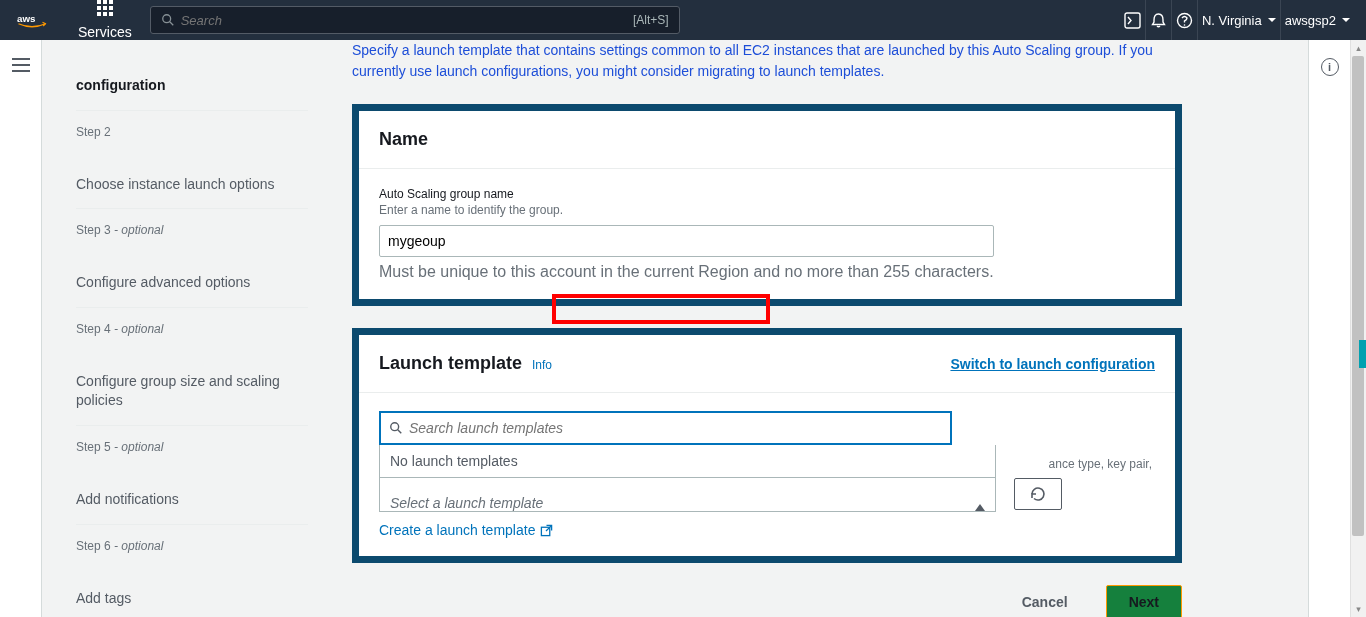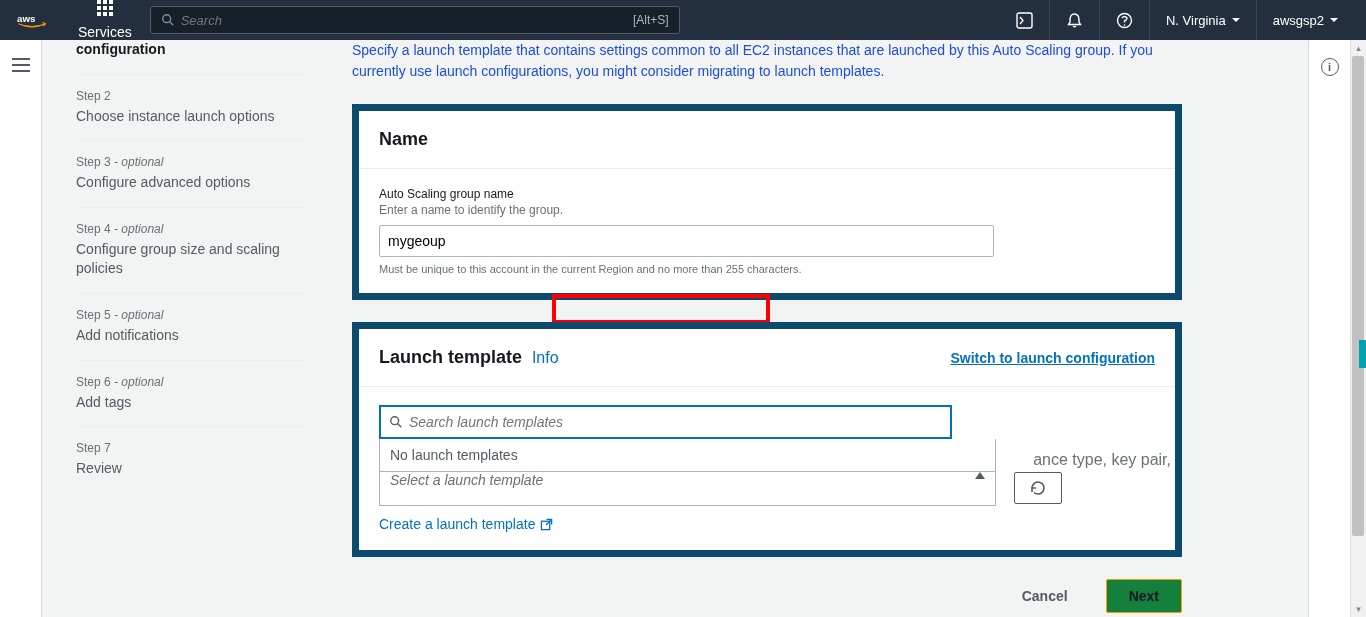--- a/index.html
+++ b/index.html
@@ -8,64 +8,64 @@
 .aws-logo { display: flex; align-items: center; margin-right: 16px; }
 .aws-logo svg { height: 18px; }
 .services-btn { display: flex; align-items: center; gap: 8px; color: #fff; cursor: pointer; padding: 0 10px; height: 100%; flex-direction: column; }
 .services-grid { display: grid; grid-template-columns: repeat(3, 4px); grid-template-rows: repeat(3, 4px); gap: 2px; }
 .services-grid span { background: #fff; width: 4px; height: 4px; }
 .search-wrap { display: flex; align-items: center; background: #171f2b; border: 1px solid #535b66; border-radius: 3px; height: 28px; width: 530px; margin-left: 8px; padding: 0 10px; color: #879196; }
 .search-wrap input { flex: 1; background: transparent; border: none; outline: none; color: #fff; font-style: italic; font-size: 13px; margin-left: 6px; }
 .search-shortcut { font-size: 12px; color: #aab7b8; }
 .topbar-spacer { flex: 1; }
 .topbar-icons { display: flex; align-items: center; height: 100%; }
-.topbar-icon, .topbar-text { padding: 0 16px; height: 100%; display: flex; align-items: center; border-left: 1px solid #3a4553; cursor: pointer; font-size: 13px; gap: 6px; }
+.topbar-icon, .topbar-text { padding: 0 4px; height: 100%; display: flex; align-items: center; border-left: 1px solid #3a4553; cursor: pointer; font-size: 13px; gap: 6px; }
 .topbar-icon:first-child { border-left: none; }
 .caret-down { width: 0; height: 0; border-left: 4px solid transparent; border-right: 4px solid transparent; border-top: 4px solid #fff; }
 
 .page { display: flex; height: calc(100vh - 40px); }
 .left-rail { width: 42px; background: #fff; border-right: 1px solid #d5dbdb; display: flex; align-items: flex-start; justify-content: center; padding-top: 18px; }
 .hamburger { width: 18px; height: 14px; display: flex; flex-direction: column; justify-content: space-between; cursor: pointer; }
 .hamburger span { height: 2px; background: #545b64; }
 
 .content-area { flex: 1; display: flex; overflow: hidden; position: relative; }
 .scroll-region { flex: 1; overflow-y: auto; display: flex; padding-bottom: 40px; }
 .sidebar { width: 290px; padding: 0 24px 0 34px; }
 .step-block { padding: 14px 0; border-top: 1px solid #eaeded; }
 .step-block:first-child { border-top: none; padding-top: 0; }
 .step-tag { font-size: 12px; color: #687078; margin-bottom: 4px; }
 .step-tag .optional { font-style: italic; }
-.step-title { font-size: 14px; color: #545b64; line-height: 1.4; }
+.step-title { font-size: 14px; color: #545b64; line-height: 1.4; margin-top: 36px; }
 .step-title.active { color: #16191f; font-weight: 700; }
 
 .main { flex: 1; padding: 0 20px 20px 20px; max-width: 870px; }
 .intro { color: #1d4ed8; font-size: 14px; line-height: 1.5; margin-bottom: 22px; }
 
 .panel { background: #fff; border: 7px solid #0c4a6e; margin-bottom: 22px; position: relative; }
 .panel-header { padding: 18px 20px; border-bottom: 1px solid #eaeded; display: flex; align-items: center; justify-content: space-between; }
 .panel-header h2 { font-size: 18px; font-weight: 700; }
 .panel-body { padding: 18px 20px; }
 .field-label { font-size: 12px; color: #16191f; margin-bottom: 2px; }
 .field-desc { font-size: 12px; color: #687078; margin-bottom: 8px; }
 .text-input { width: 615px; height: 32px; border: 1px solid #aab7b8; border-radius: 2px; padding: 0 8px; font-size: 14px; outline: none; }
-.field-hint { font-size: 11px; color: #687078; margin-top: 6px; }
-
-.info-link { color: #0073bb; font-size: 16px; font-weight: 400; margin-left: 6px; cursor: pointer; }
+.field-hint { font-size: 16px; color: #687078; margin-top: 6px; }
+
+.info-link { color: #0073bb; font-size: 12px; font-weight: 400; margin-left: 6px; cursor: pointer; }
 .switch-link { color: #0073bb; font-size: 14px; font-weight: 700; text-decoration: underline; cursor: pointer; }
 
 .search-templates { display: flex; align-items: center; border: 2px solid #0073bb; height: 34px; width: 573px; padding: 0 8px; background: #fff; }
 .search-templates input { flex: 1; border: none; outline: none; font-size: 14px; font-style: italic; color: #687078; margin-left: 6px; }
 .dropdown-panel { border: 1px solid #aab7b8; border-top: none; width: 617px; background: #fff; }
 .dropdown-empty { padding: 8px 10px; font-size: 14px; color: #545b64; }
 .dropdown-row { display: flex; align-items: center; gap: 18px; }
-.select-row { display: flex; align-items: flex-start; justify-content: space-between; border-top: 1px solid #aab7b8; height: 34px; padding: 0 10px; }
+.select-row { display: flex; align-items: flex-end; justify-content: space-between; border-top: 1px solid #aab7b8; height: 34px; padding: 0 10px; }
 .select-row .placeholder { font-style: italic; color: #687078; font-size: 14px; }
 .triangle-up { width: 0; height: 0; border-left: 5px solid transparent; border-right: 5px solid transparent; border-bottom: 7px solid #545b64; }
 .refresh-btn { width: 48px; height: 32px; border: 1px solid #545b64; background: #fff; border-radius: 2px; display: flex; align-items: center; justify-content: center; cursor: pointer; }
-.template-hint-right { position: absolute; right: 4px; top: 64px; font-size: 16px; color: #687078; }
+.template-hint-right { position: absolute; right: 23px; top: 64px; font-size: 12px; color: #687078; }
 
 .create-link { color: #0073bb; font-size: 14px; margin-top: 10px; display: inline-flex; align-items: center; gap: 5px; cursor: pointer; font-weight: 400; }
 .external-icon { width: 13px; height: 13px; }
 
 .actions { display: flex; justify-content: flex-end; gap: 26px; margin-top: 20px; }
 .btn-cancel { background: transparent; border: none; color: #545b64; font-size: 14px; font-weight: 700; cursor: pointer; padding: 8px 12px; }
 .btn-next { background: #15803d; border: 1px solid #ff9900; color: #16191f; font-weight: 700; font-size: 14px; padding: 8px 22px; cursor: pointer; border-radius: 2px; }
 
 .right-rail { width: 42px; background: #fff; border-left: 1px solid #d5dbdb; display: flex; align-items: flex-start; justify-content: center; padding-top: 18px; }
 .info-circle { width: 18px; height: 18px; border: 1.5px solid #545b64; border-radius: 50%; display: flex; align-items: center; justify-content: center; font-size: 11px; font-weight: 700; color: #545b64; cursor: pointer; }

